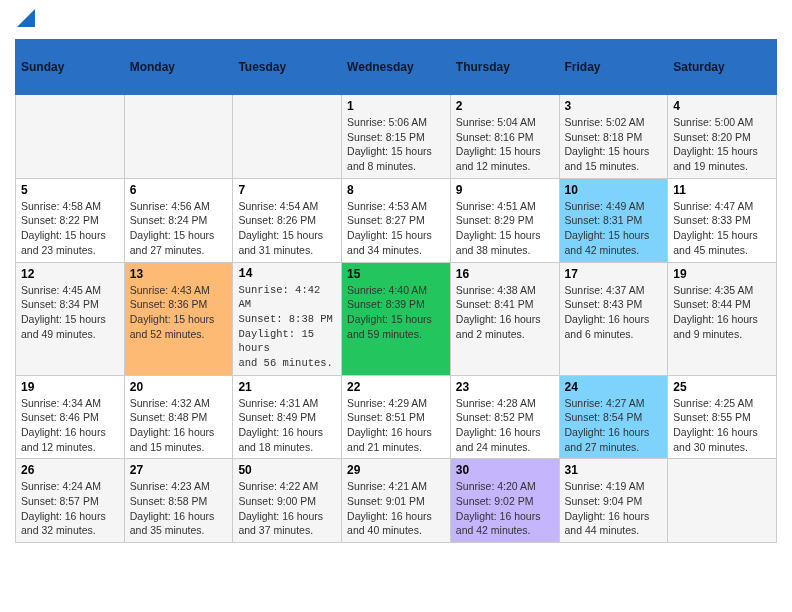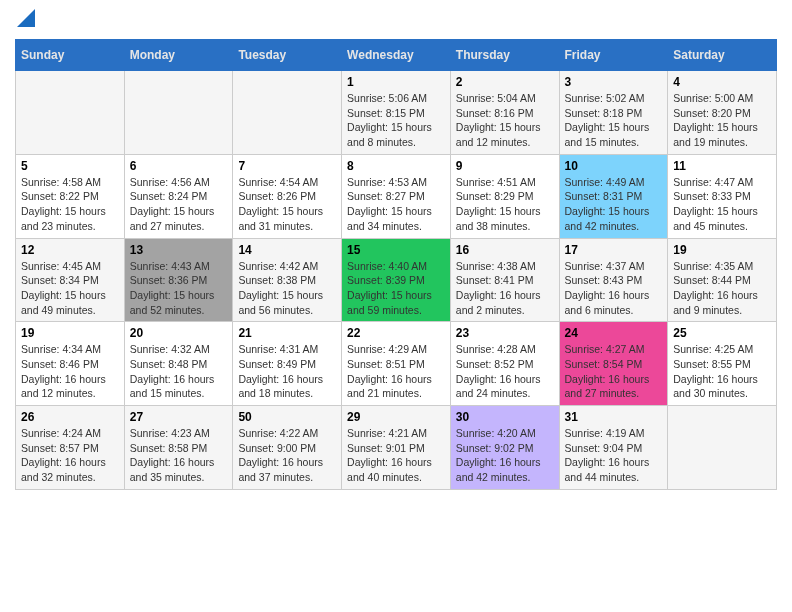--- a/index.html
+++ b/index.html
@@ -34,23 +34,23 @@
       font-size: 16px;
       color: #555;
     }
     .calendar-table {
       width: 100%;
       border-collapse: collapse;
       font-size: 11px;
     }
     .calendar-table th {
       background-color: #2970c4;
-      color: #e5e5e5;
+      color: #0f172a;
       text-align: left;
-      padding: 8px 5px;
+      padding: 20px 5px;
       font-size: 12px;
       font-weight: bold;
       border: 1px solid #2970c4;
     }
     .calendar-table td {
       vertical-align: top;
       padding: 4px 5px;
       border: 1px solid #ccc;
       width: calc(100% / 7);
       min-height: 80px;
@@ -166,25 +166,25 @@
         <td style="background: rgb(255, 255, 255); margin-top: 8px;">
           <span class="day-num">11</span>
           <div class="day-info">Sunrise: 4:47 AM<br>Sunset: 8:33 PM<br>Daylight: 15 hours<br>and 45 minutes.</div>
         </td>
       </tr>
       <tr>
         <td style="background: rgb(245, 245, 245); margin-left: 8px;">
           <span class="day-num">12</span>
           <div class="day-info">Sunrise: 4:45 AM<br>Sunset: 8:34 PM<br>Daylight: 15 hours<br>and 49 minutes.</div>
         </td>
-        <td style="background: #a3a3a3;">
+        <td style="background: #fdba74;">
           <span class="day-num">13</span>
           <div class="day-info">Sunrise: 4:43 AM<br>Sunset: 8:36 PM<br>Daylight: 15 hours<br>and 52 minutes.</div>
         </td>
-        <td style="background: rgb(245, 245, 245);">
+        <td style="background: rgb(245, 245, 245); font-family: Liberation Mono, monospace;">
           <span class="day-num">14</span>
           <div class="day-info">Sunrise: 4:42 AM<br>Sunset: 8:38 PM<br>Daylight: 15 hours<br>and 56 minutes.</div>
         </td>
         <td style="background: #22c55e;">
           <span class="day-num">15</span>
           <div class="day-info">Sunrise: 4:40 AM<br>Sunset: 8:39 PM<br>Daylight: 15 hours<br>and 59 minutes.</div>
         </td>
         <td style="background: rgb(245, 245, 245);">
           <span class="day-num">16</span>
           <div class="day-info">Sunrise: 4:38 AM<br>Sunset: 8:41 PM<br>Daylight: 16 hours<br>and 2 minutes.</div>
@@ -212,21 +212,21 @@
           <div class="day-info">Sunrise: 4:31 AM<br>Sunset: 8:49 PM<br>Daylight: 16 hours<br>and 18 minutes.</div>
         </td>
         <td style="background: rgb(255, 255, 255);">
           <span class="day-num">22</span>
           <div class="day-info">Sunrise: 4:29 AM<br>Sunset: 8:51 PM<br>Daylight: 16 hours<br>and 21 minutes.</div>
         </td>
         <td style="background: rgb(255, 255, 255);">
           <span class="day-num">23</span>
           <div class="day-info">Sunrise: 4:28 AM<br>Sunset: 8:52 PM<br>Daylight: 16 hours<br>and 24 minutes.</div>
         </td>
-        <td style="background: #ec4899; margin-left: 28px;">
+        <td style="background: #7dd3fc; margin-left: 28px;">
           <span class="day-num">24</span>
           <div class="day-info">Sunrise: 4:27 AM<br>Sunset: 8:54 PM<br>Daylight: 16 hours<br>and 27 minutes.</div>
         </td>
         <td style="background: rgb(255, 255, 255);">
           <span class="day-num">25</span>
           <div class="day-info">Sunrise: 4:25 AM<br>Sunset: 8:55 PM<br>Daylight: 16 hours<br>and 30 minutes.</div>
         </td>
       </tr>
       <tr>
         <td style="background: rgb(245, 245, 245);">

